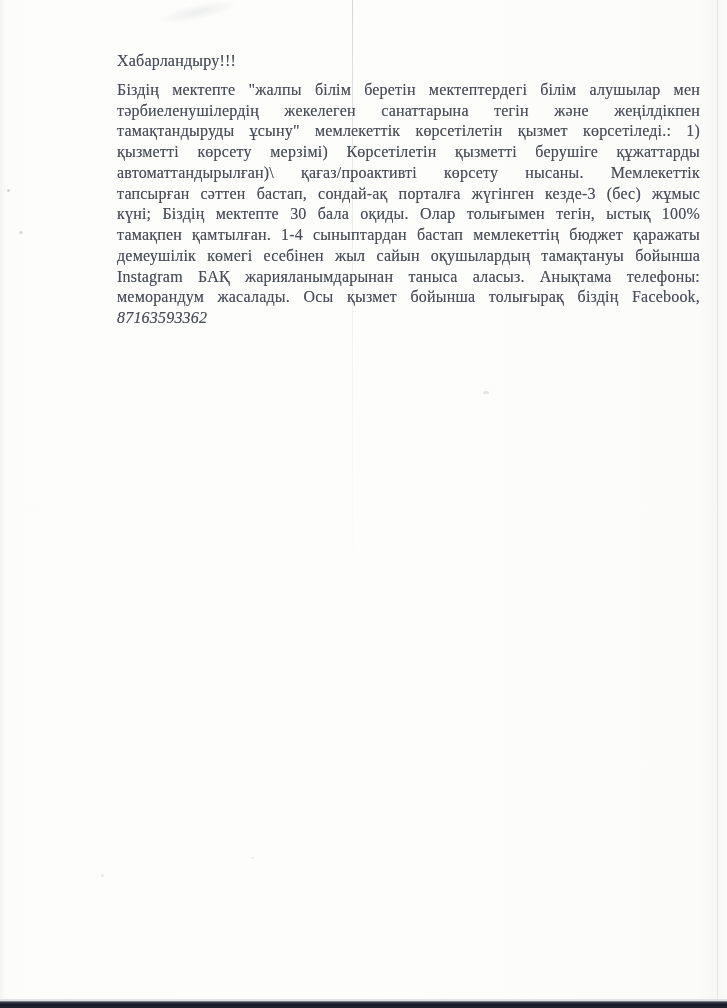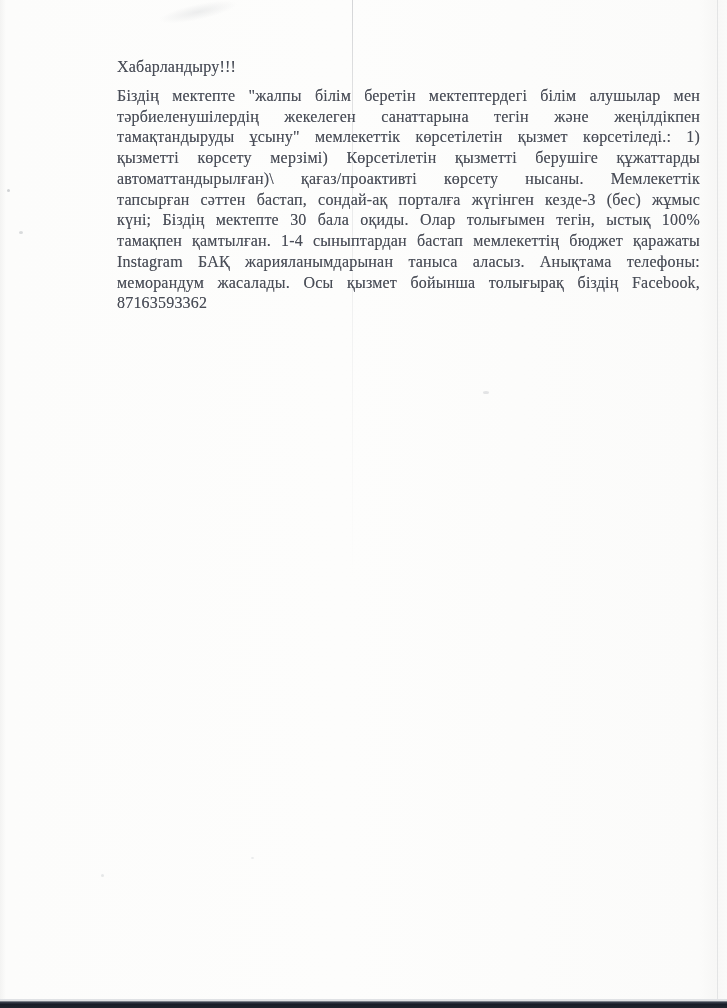--- a/index.html
+++ b/index.html
@@ -59,31 +59,32 @@
     top: 51px;
     width: 583px;
     color: #494d57;
     font-size: 16px;
     line-height: 20.75px;
     letter-spacing: 0.2px;
     text-shadow: 0 0 0.6px rgba(73,77,87,0.55);
   }
   .doc-title {
     text-align: left;
-    margin: 6px 0 8px 0;
+    margin: 0 0 8px 0;
     font-weight: normal;
   }
   .line {
     text-align: justify;
     text-align-last: justify;
     white-space: nowrap;
   }
   .line.last {
     text-align: right;
     text-align-last: left;
+    font-style: italic;
   }
   
   .speck {
     position: absolute;
     border-radius: 50%;
   }
   .speck.s1 { left: 7px;   top: 189px; width: 3px; height: 3px; background: #b9bcc0; opacity: .65; }
   .speck.s2 { left: 19px;  top: 231px; width: 4px; height: 3px; background: #c2c5c8; opacity: .6; }
   .speck.s3 { left: 483px; top: 391px; width: 6px; height: 3px; background: #cdd0d3; opacity: .55; }
   .speck.s4 { left: 101px; top: 874px; width: 3px; height: 3px; background: #d6d8da; opacity: .6; }
@@ -118,20 +119,21 @@
     <div class="doc-title">Хабарландыру!!!</div>
     <div>
       <div class="line">Біздің мектепте "жалпы білім беретін мектептердегі білім алушылар мен</div>
       <div class="line">тәрбиеленушілердің жекелеген санаттарына тегін және жеңілдікпен</div>
       <div class="line">тамақтандыруды ұсыну" мемлекеттік көрсетілетін қызмет көрсетіледі.: 1)</div>
       <div class="line">қызметті көрсету мерзімі) Көрсетілетін қызметті берушіге құжаттарды</div>
       <div class="line">автоматтандырылған)\ қағаз/проактивті көрсету нысаны. Мемлекеттік</div>
       <div class="line">тапсырған сәттен бастап, сондай-ақ порталға жүгінген кезде-3 (бес) жұмыс</div>
       <div class="line">күні; Біздің мектепте 30 бала оқиды. Олар толығымен тегін, ыстық 100%</div>
       <div class="line">тамақпен қамтылған. 1-4 сыныптардан бастап мемлекеттің бюджет қаражаты</div>
+      <div class="line">демеушілік көмегі есебінен жыл сайын оқушылардың тамақтануы бойынша</div>
       <div class="line">Instagram БАҚ жарияланымдарынан таныса аласыз. Анықтама телефоны:</div>
       <div class="line">меморандум жасалады. Осы қызмет бойынша толығырақ біздің Facebook,</div>
       <div class="line last">87163593362</div>
     </div>
   </div>
 
   <div class="scanner-bar"></div>
 </div>
 
 </body></html>

